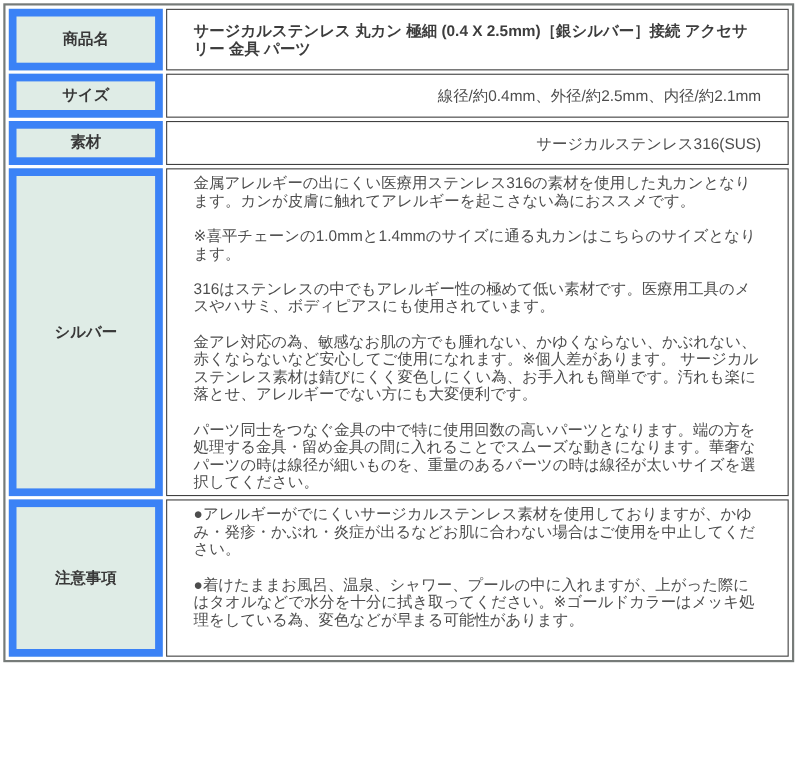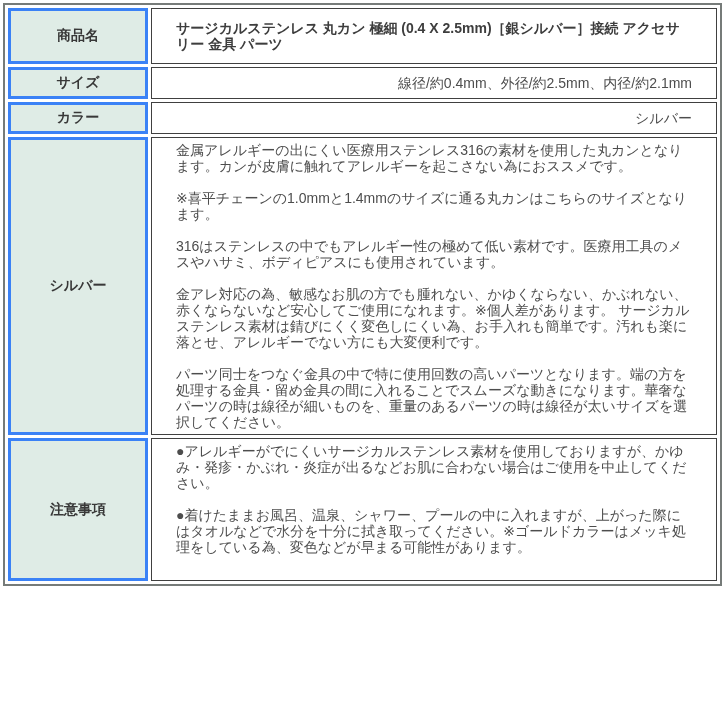--- a/index.html
+++ b/index.html
@@ -19,21 +19,21 @@
     border: 2px solid #767b79;
     margin: 3px;
     width: 719px;
     table-layout: fixed;
     background: #ffffff;
   }
   col.c-label  { width: 140px; }
   col.c-value  { width: auto; }
   th.lbl {
     background: #dfece6;
-    border: 3px solid #3b82f6;
+    border: 7px solid #3b82f6;
     font-weight: bold;
     font-size: 14px;
     color: #383838;
     text-align: center;
     vertical-align: middle;
     padding: 4px 2px;
   }
   td.val {
     background: #ffffff;
     border: 1px solid #404040;
@@ -61,23 +61,23 @@
   </colgroup>
   <tbody>
     <tr class="r-name">
       <th class="lbl">商品名</th>
       <td class="val">サージカルステンレス 丸カン 極細 (0.4 X 2.5mm)［銀シルバー］接続 アクセサリー 金具 パーツ</td>
     </tr>
     <tr class="r-size">
       <th class="lbl">サイズ</th>
       <td class="val">線径/約0.4mm、外径/約2.5mm、内径/約2.1mm</td>
     </tr>
-    <tr class="r-color">
-      <th class="lbl">カラー</th>
-      <td class="val">シルバー</td>
+    <tr class="r-material">
+      <th class="lbl">素材</th>
+      <td class="val">サージカルステンレス316(SUS)</td>
     </tr>
     <tr class="r-desc">
       <th class="lbl">シルバー</th>
       <td class="val">金属アレルギーの出にくい医療用ステンレス316の素材を使用した丸カンとなります。カンが皮膚に触れてアレルギーを起こさない為におススメです。
 
 ※喜平チェーンの1.0mmと1.4mmのサイズに通る丸カンはこちらのサイズとなります。
 
 316はステンレスの中でもアレルギー性の極めて低い素材です。医療用工具のメスやハサミ、ボディピアスにも使用されています。
 
 金アレ対応の為、敏感なお肌の方でも腫れない、かゆくならない、かぶれない、赤くならないなど安心してご使用になれます。※個人差があります。 サージカルステンレス素材は錆びにくく変色しにくい為、お手入れも簡単です。汚れも楽に落とせ、アレルギーでない方にも大変便利です。

